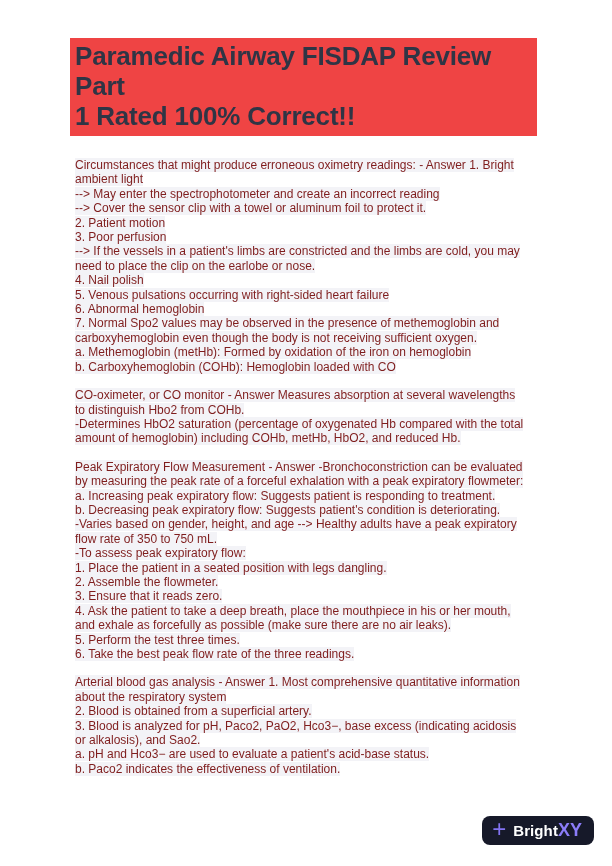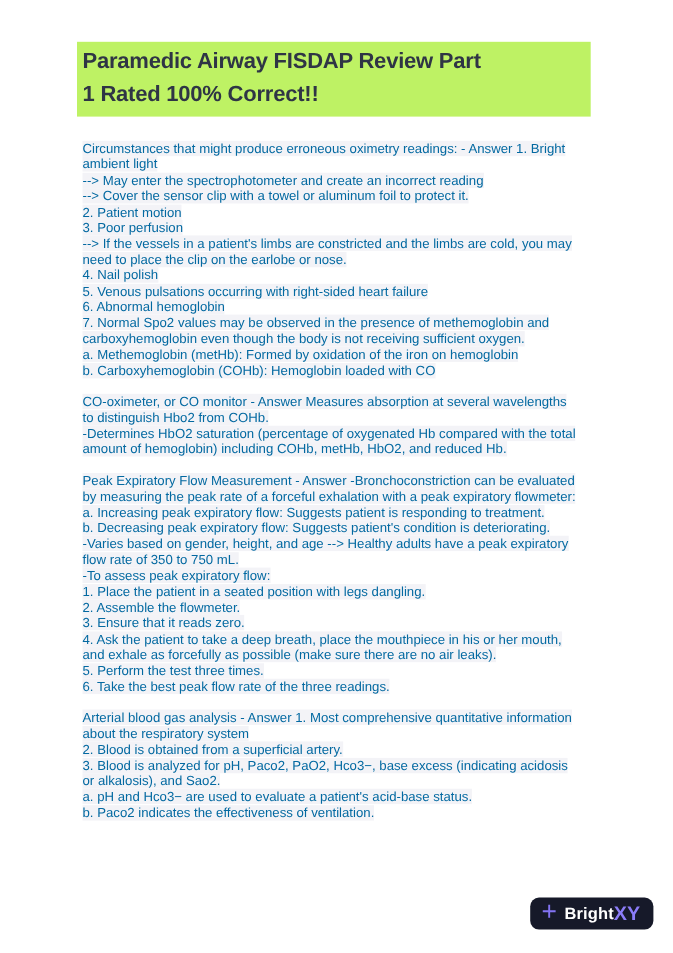--- a/index.html
+++ b/index.html
@@ -18,33 +18,33 @@
   .doc {
     position: absolute;
     left: 75px;
     top: 38px;
     width: 500px;
   }
   .doc-title {
     margin: 0 0 22px -5px;
     padding: 3px 0 5px 5px;
     width: 462px;
-    font-size: 20px;
+    font-size: 26px;
     line-height: 30px;
     font-weight: bold;
     letter-spacing: -0.2px;
     color: #2f3545;
-    background: #bef264;
+    background: #ef4444;
     white-space: pre-line;
   }
   .doc p {
     margin: 0 0 14px 0;
     font-size: 12px;
     line-height: 14.4px;
-    color: #0369a1;
+    color: #7f1d1d;
   }
   .hl {
     background: #f3f3f7;
     white-space: pre-line;
   }
   .brand-badge {
     position: absolute;
     right: 18px;
     bottom: 21px;
     height: 29px;

